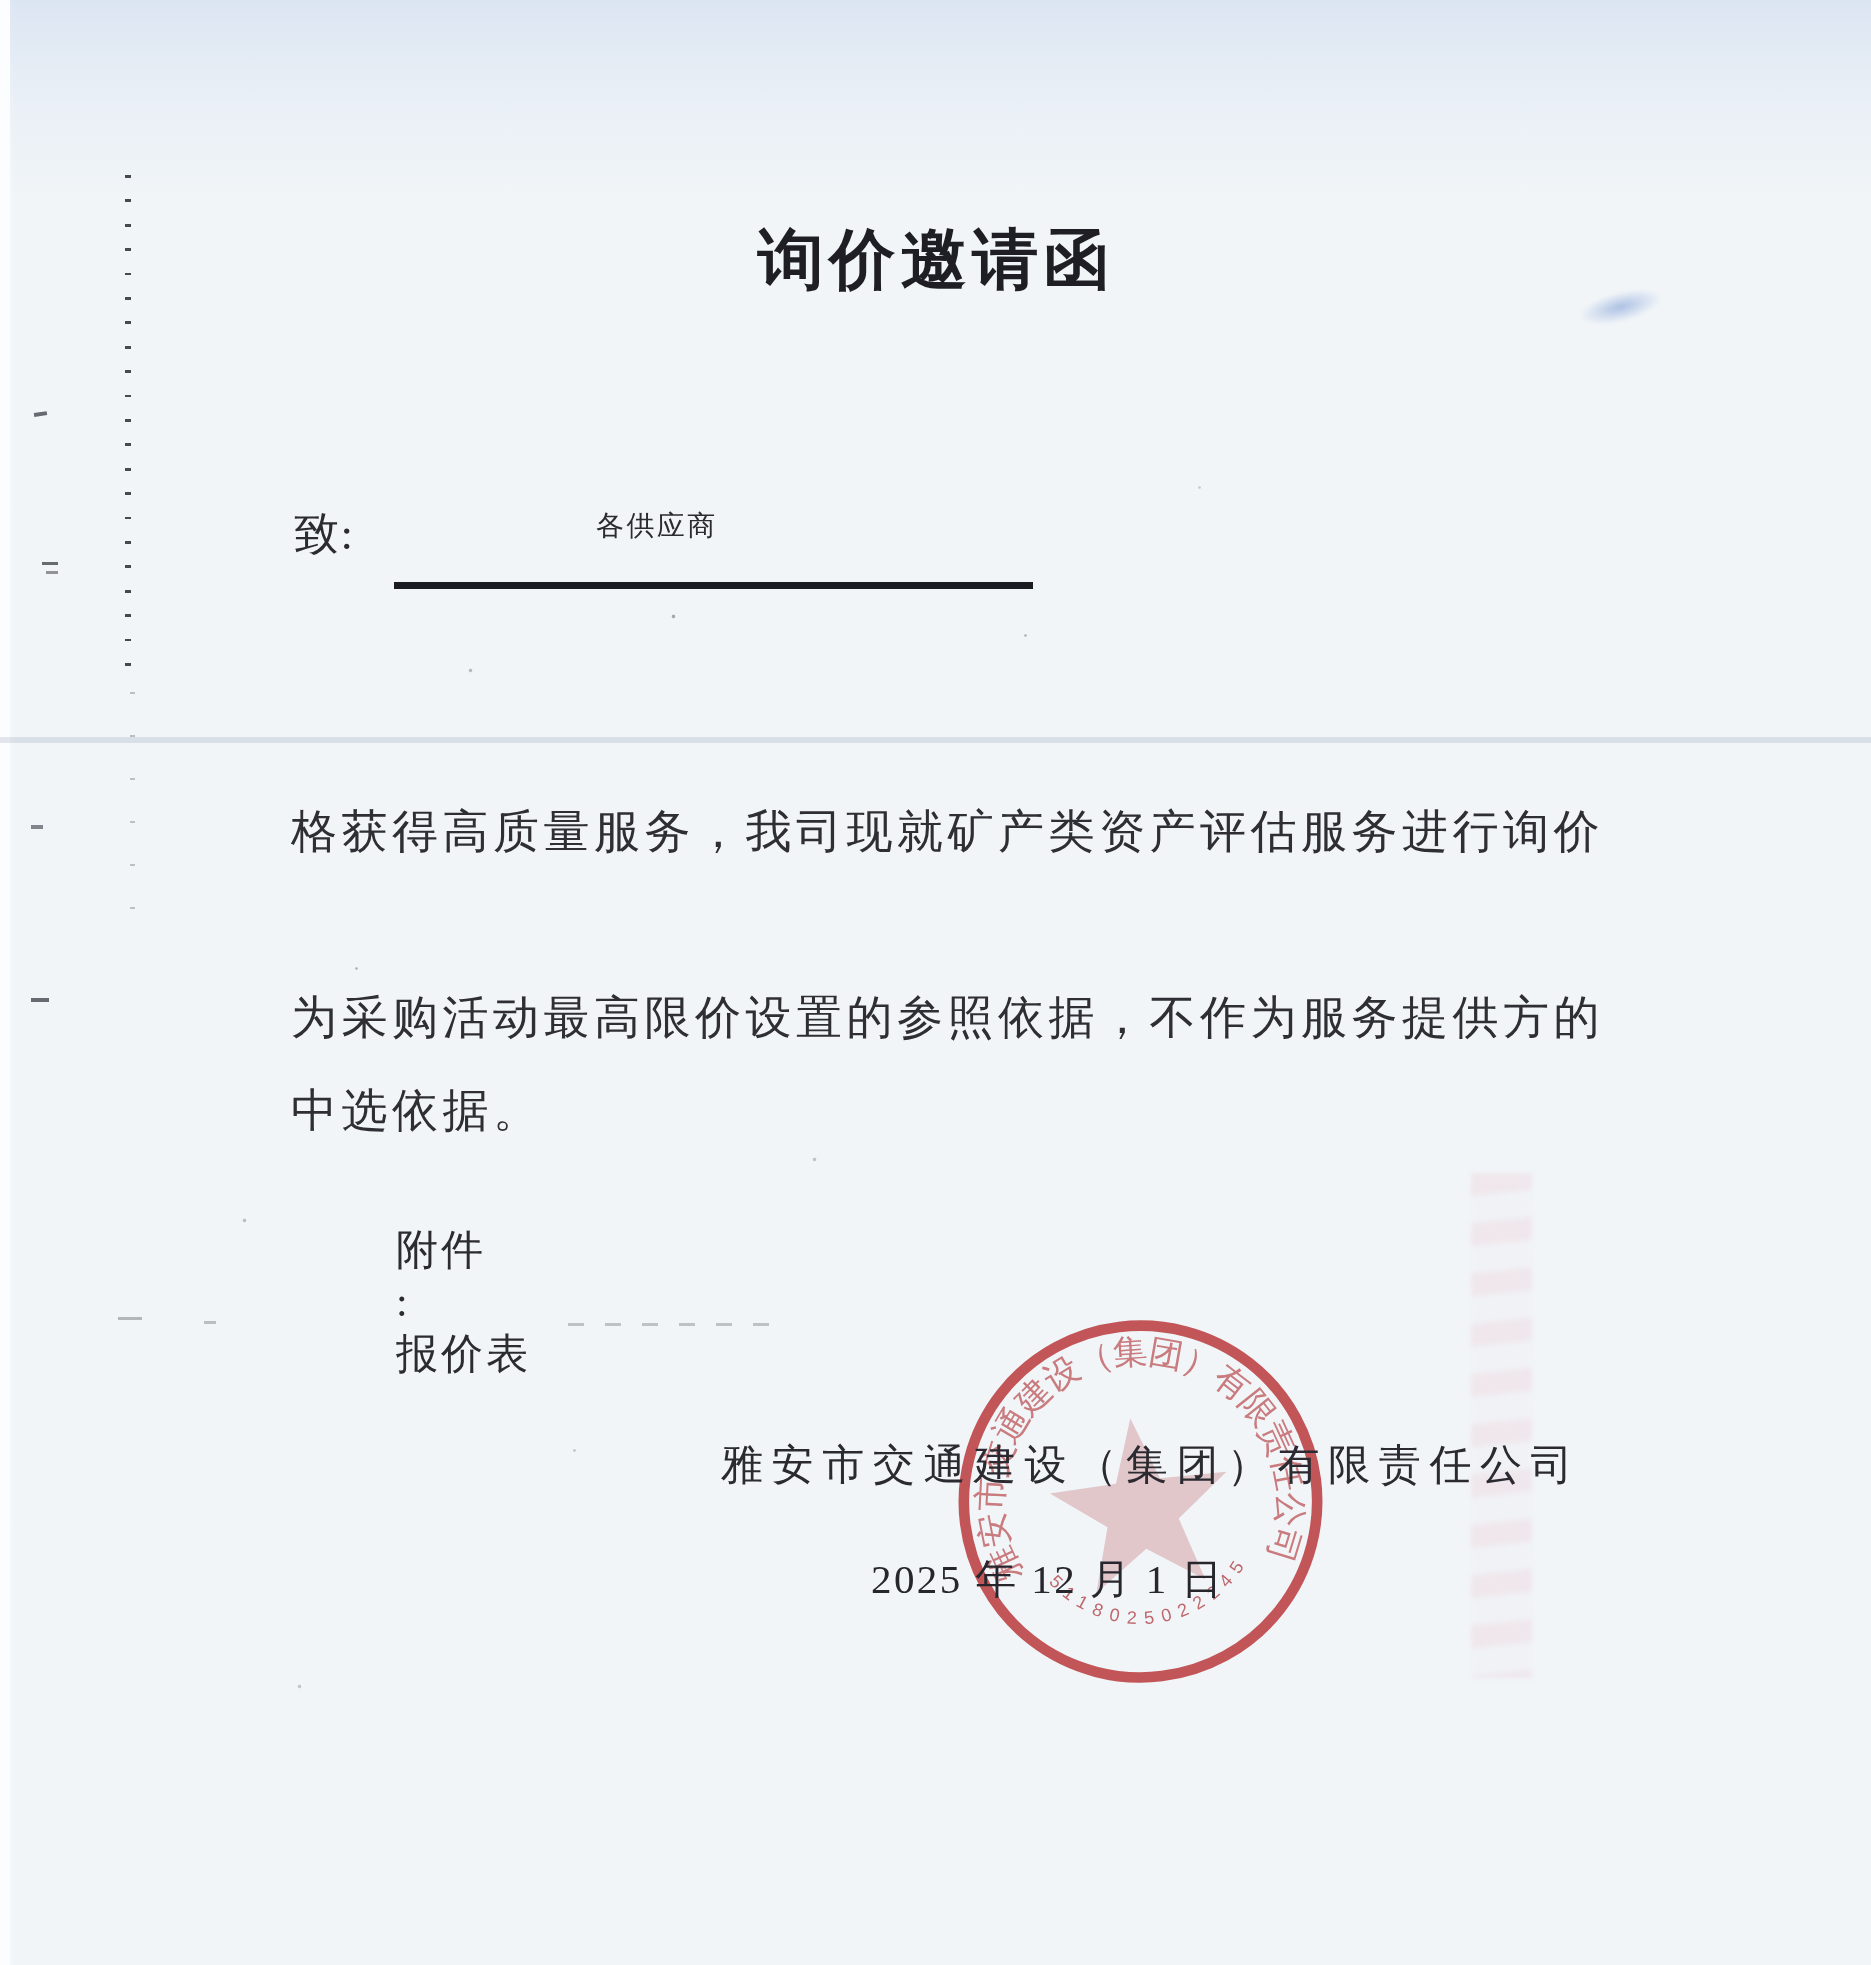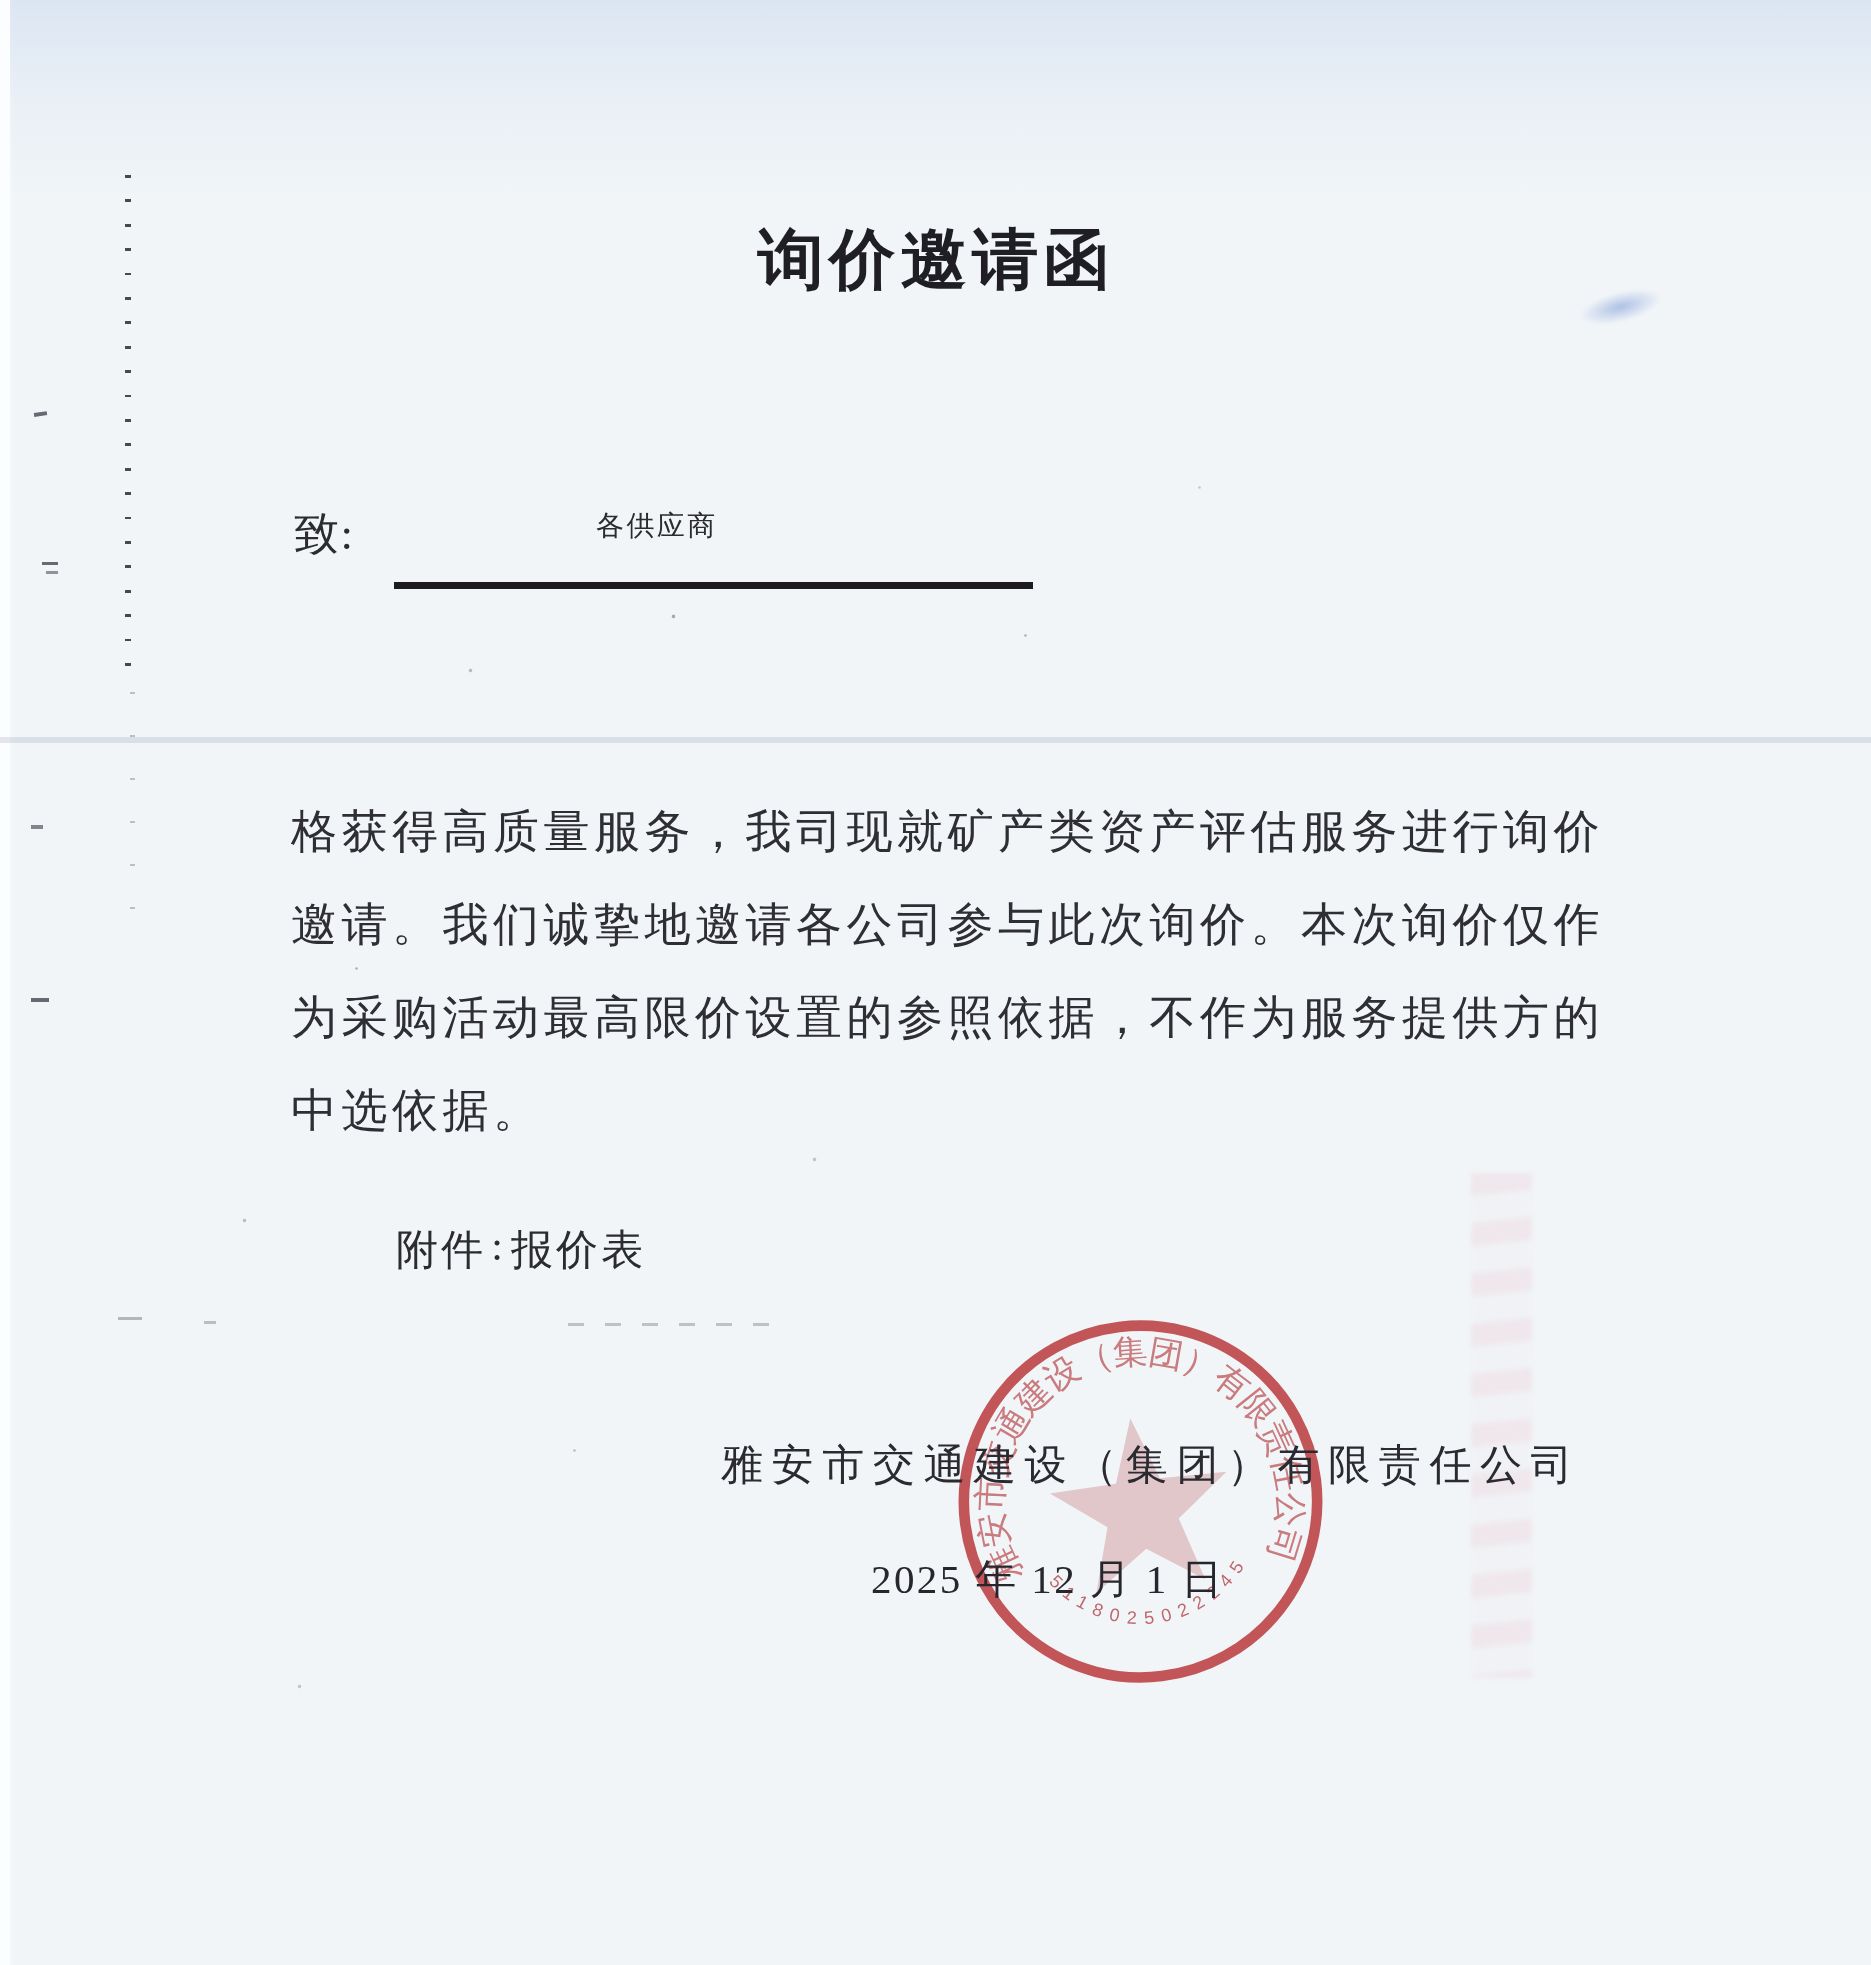--- a/index.html
+++ b/index.html
@@ -21,21 +21,21 @@
   .salutation{position:absolute; left:294px; top:504px; font-size:45px; letter-spacing:1.6px;}
   .recipient{position:absolute; left:596px; top:507px; font-size:28px; letter-spacing:2.4px;}
   .recipient-underline{position:absolute; left:394px; top:582px; width:639px; height:6.7px; background:#1b1b21;
     box-shadow:0 10.2px 5.5px -3.9px rgba(140,150,168,.28);}
   .body-line{position:absolute; left:291px; font-size:46px; letter-spacing:4.5px; white-space:nowrap; color:#2e2e34;}
   .bl0{top:707px; padding-left:90px;}
   .bl1{top:801px;}
   .bl2{top:894px;}
   .bl3{top:987px;text-align:right;}
   .bl4{top:1080px;}
-  .attachment{position:absolute; left:396px; top:1222px; font-size:42px; display:flex; column-gap:5px; letter-spacing:3.1px;}
+  .attachment{position:absolute; left:396px; top:1222px; font-size:42px; display:flex; column-gap:5px; letter-spacing:3.1px;flex-direction:column;}
   .company{position:absolute; left:721px; top:1437px; font-size:42px; letter-spacing:8.6px; white-space:nowrap; color:#2a2a30;}
   .date{position:absolute; left:871px; top:1552px; font-size:41px; letter-spacing:2.4px; white-space:nowrap; color:#26262c;}
   .stamp{position:absolute; left:952px; top:1317px; mix-blend-mode:multiply; opacity:.93;}
   
   .edge-strip{left:0;top:0;width:10.2px;height:2646px;background:#fcfdfe;}
   .scan-band{left:0;top:737px;width:100%;height:5.5px;background:rgba(148,160,178,.25);filter:blur(0.4px);}
   .streak-a{left:125px;top:175px;width:5.9px;height:499px;
     background:repeating-linear-gradient(180deg, rgba(25,25,33,.78) 0 2.8px, rgba(25,25,33,0) 2.8px 24.4px);
     filter:blur(0.4px);}
   .streak-b{left:130px;top:692px;width:4.7px;height:220px;opacity:.35;
@@ -96,21 +96,20 @@
   <div class="abs dash-row"></div>
   <div class="abs specks"></div>
 
   <h1 class="title">询价邀请函</h1>
 
   <div class="salutation">致:</div>
   <div class="recipient">各供应商</div>
   <div class="recipient-underline"></div>
 
   <div class="body-line bl1">格获得高质量服务，我司现就矿产类资产评估服务进行询价</div>
-  <div class="body-line bl2">邀请。我们诚挚地邀请各公司参与此次询价。本次询价仅作</div>
   <div class="body-line bl3">为采购活动最高限价设置的参照依据，不作为服务提供方的</div>
   <div class="body-line bl4">中选依据。</div>
 
   <div class="attachment">
     <span>附件</span>
     <span>:</span>
     <span>报价表</span>
   </div>
 
   <svg class="stamp" width="377" height="371" viewBox="0 0 960 945">

